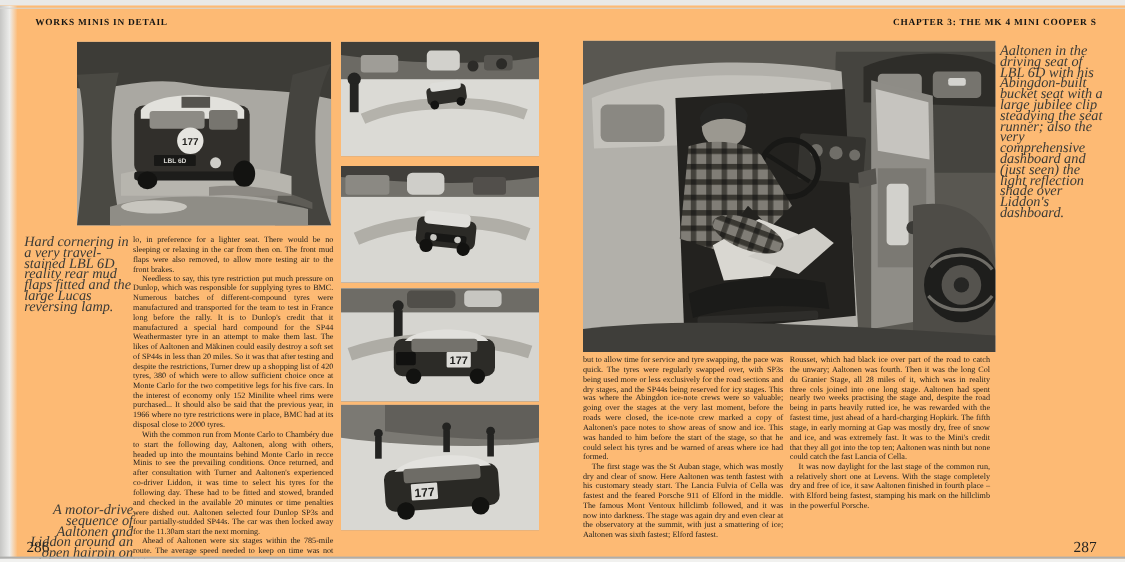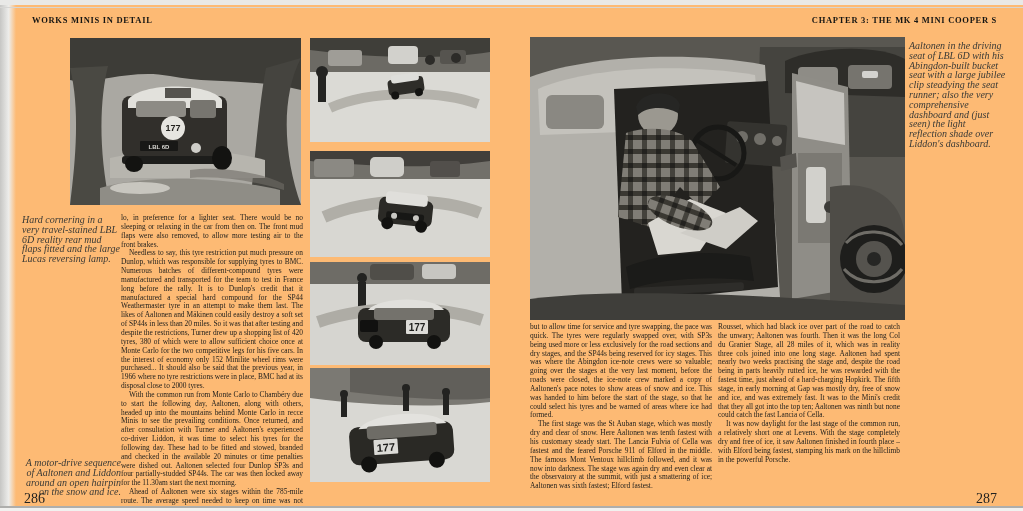--- a/index.html
+++ b/index.html
@@ -12,21 +12,21 @@
   .bottom-rule{position:absolute;left:0;top:501px;width:100%;height:2px;background:#aeaeac;}
   .below-rule{position:absolute;left:0;top:503px;width:100%;height:8px;background:#f1f1ef;}
   .edge-left{position:absolute;left:0;top:0;bottom:0;width:16px;
     background:linear-gradient(90deg,#c6c6c4 0%,#ededeb 55%,rgba(251,251,249,0) 100%);}
   .running-head{position:absolute;top:10px;font-size:8.5px;font-weight:bold;
     letter-spacing:.7px;color:#151513;white-space:nowrap;}
   .rh-left{left:32px;}
   .rh-right{right:26px;text-align:right;}
   .photo{position:absolute;background:#9a9996;overflow:hidden;}
   .photo svg{display:block;width:100%;height:100%;}
-  .margin-caption{position:absolute;font-style:italic;font-size:10px;
+  .margin-caption{position:absolute;font-style:italic;font-size:13px;
     line-height:9.8px;color:#3a3a36;}
   .cap-left-top{left:22px;top:210px;width:99px;text-align:left;}
   .cap-left-bottom{left:22px;top:453px;width:99px;text-align:right;}
   .cap-right{left:909px;top:36px;width:97px;text-align:left;}
   .body-col{position:absolute;font-size:7.4px;line-height:8.85px;
     text-align:justify;color:#1d1d1b;}
   .body-col p{margin:0;padding:0;}
   .body-col p.ind{text-indent:8px;}
   .col-left-main{left:121px;top:209px;width:182px;height:286px;}
   .col-r1{left:530px;top:318px;width:182px;height:175px;}

